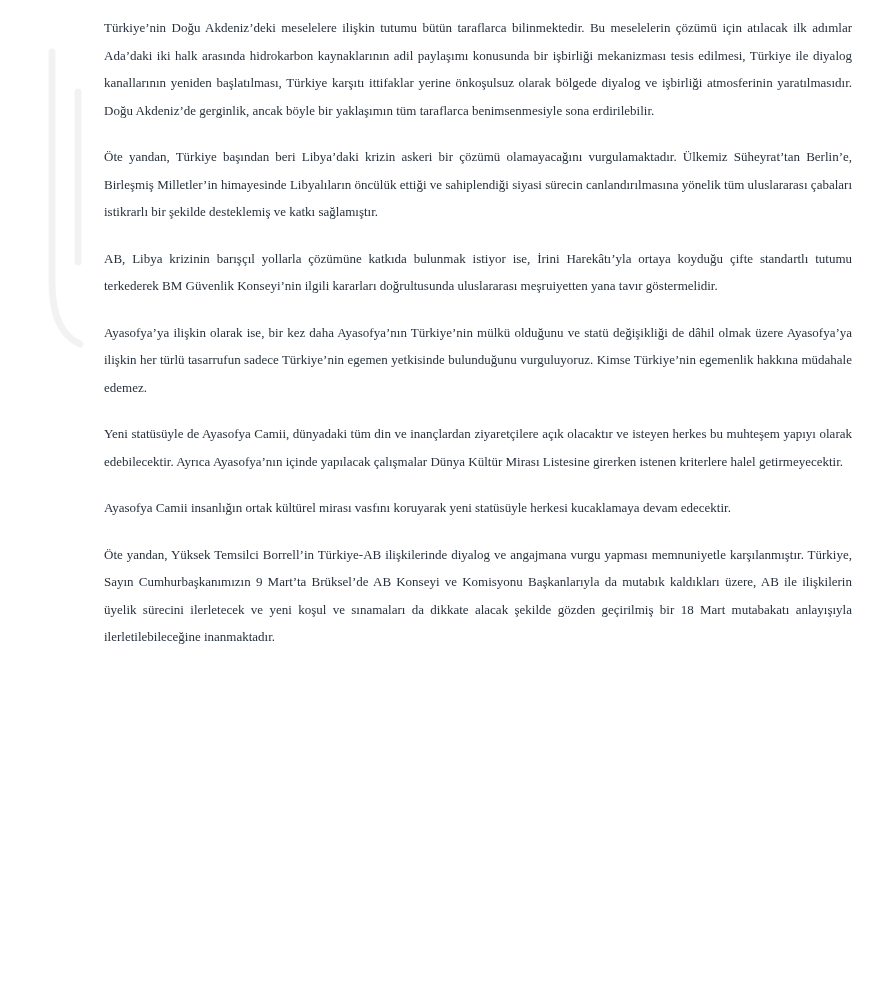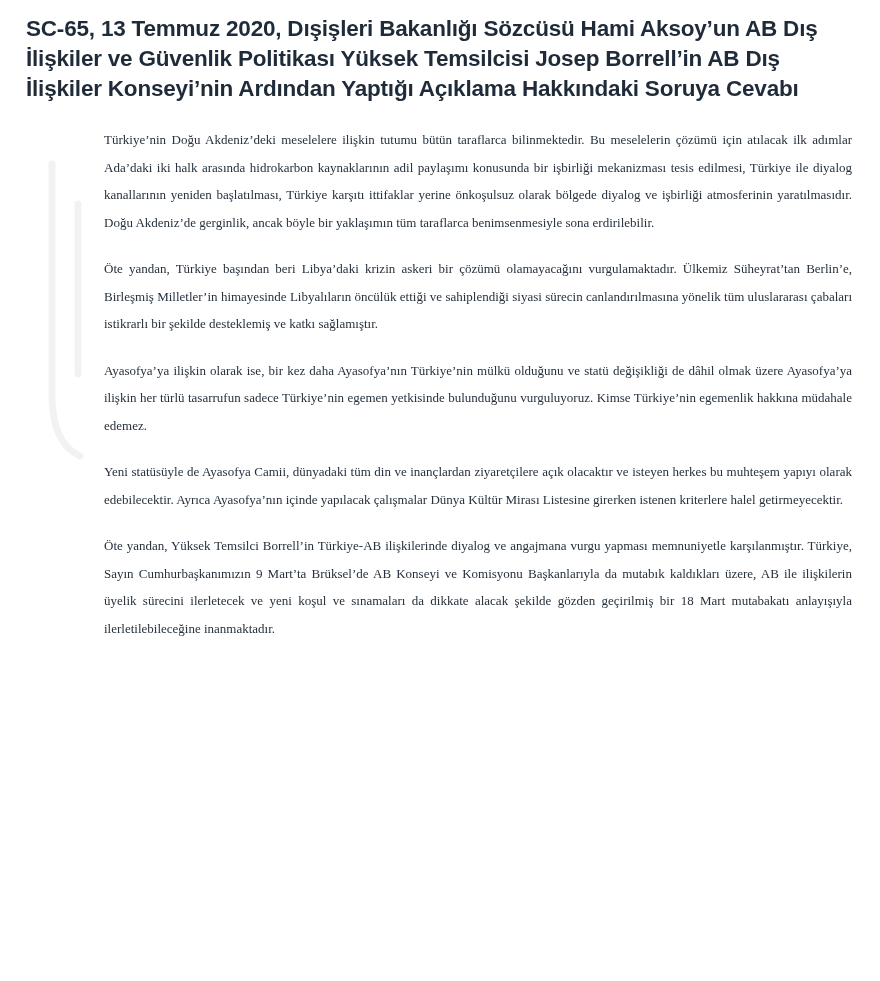--- a/index.html
+++ b/index.html
@@ -62,33 +62,34 @@
     max-width: 748px;
     hyphens: none;
   }
   .para:last-child { margin-bottom: 8px; }
 </style>
 </head>
 <body>
 
 <div class="page">
 
-  <h1 class="doc-title">SC-65, 13 Temmuz 2020, Dışişleri Bakanlığı Sözcüsü Hami Aksoy’un AB Dış İlişkiler ve Güvenlik Politikası Yüksek Temsilcisi Josep Borrell’in AB Dış İlişkiler Konseyi’nin Ardından Yaptığı Açıklama Hakkındaki Soruya Cevabı</h1>
 
   <div class="body-wrap">
 
     <div class="watermark">
       <svg width="60" height="360" viewBox="0 0 60 360" aria-hidden="true">
         <g fill="none" stroke="#e6e7e9" stroke-width="7" stroke-linecap="round">
           <path d="M18 20 L18 250 Q18 300 46 312"></path>
           <path d="M44 60 L44 230"></path>
         </g>
       </svg>
     </div>
 
     <p class="para">Türkiye’nin Doğu Akdeniz’deki meselelere ilişkin tutumu bütün taraflarca bilinmektedir. Bu meselelerin çözümü için atılacak ilk adımlar Ada’daki iki halk arasında hidrokarbon kaynaklarının adil paylaşımı konusunda bir işbirliği mekanizması tesis edilmesi, Türkiye ile diyalog kanallarının yeniden başlatılması, Türkiye karşıtı ittifaklar yerine önkoşulsuz olarak bölgede diyalog ve işbirliği atmosferinin yaratılmasıdır. Doğu Akdeniz’de gerginlik, ancak böyle bir yaklaşımın tüm taraflarca benimsenmesiyle sona erdirilebilir.</p>
     <p class="para">Öte yandan, Türkiye başından beri Libya’daki krizin askeri bir çözümü olamayacağını vurgulamaktadır. Ülkemiz Süheyrat’tan Berlin’e, Birleşmiş Milletler’in himayesinde Libyalıların öncülük ettiği ve sahiplendiği siyasi sürecin canlandırılmasına yönelik tüm uluslararası çabaları istikrarlı bir şekilde desteklemiş ve katkı sağlamıştır.</p>
+    <p class="para">AB, Libya krizinin barışçıl yollarla çözümüne katkıda bulunmak istiyor ise, İrini Harekâtı’yla ortaya koyduğu çifte standartlı tutumu terkederek BM Güvenlik Konseyi’nin ilgili kararları doğrultusunda uluslararası meşruiyetten yana tavır göstermelidir.</p>
     <p class="para">Ayasofya’ya ilişkin olarak ise, bir kez daha Ayasofya’nın Türkiye’nin mülkü olduğunu ve statü değişikliği de dâhil olmak üzere Ayasofya’ya ilişkin her türlü tasarrufun sadece Türkiye’nin egemen yetkisinde bulunduğunu vurguluyoruz. Kimse Türkiye’nin egemenlik hakkına müdahale edemez.</p>
     <p class="para">Yeni statüsüyle de Ayasofya Camii, dünyadaki tüm din ve inançlardan ziyaretçilere açık olacaktır ve isteyen herkes bu muhteşem yapıyı olarak edebilecektir. Ayrıca Ayasofya’nın içinde yapılacak çalışmalar Dünya Kültür Mirası Listesine girerken istenen kriterlere halel getirmeyecektir.</p>
+    <p class="para">Ayasofya Camii insanlığın ortak kültürel mirası vasfını koruyarak yeni statüsüyle herkesi kucaklamaya devam edecektir.</p>
     <p class="para">Öte yandan, Yüksek Temsilci Borrell’in Türkiye-AB ilişkilerinde diyalog ve angajmana vurgu yapması memnuniyetle karşılanmıştır. Türkiye, Sayın Cumhurbaşkanımızın 9 Mart’ta Brüksel’de AB Konseyi ve Komisyonu Başkanlarıyla da mutabık kaldıkları üzere, AB ile ilişkilerin üyelik sürecini ilerletecek ve yeni koşul ve sınamaları da dikkate alacak şekilde gözden geçirilmiş bir 18 Mart mutabakatı anlayışıyla ilerletilebileceğine inanmaktadır.</p>
 
   </div>
 </div>
 
 </body></html>

